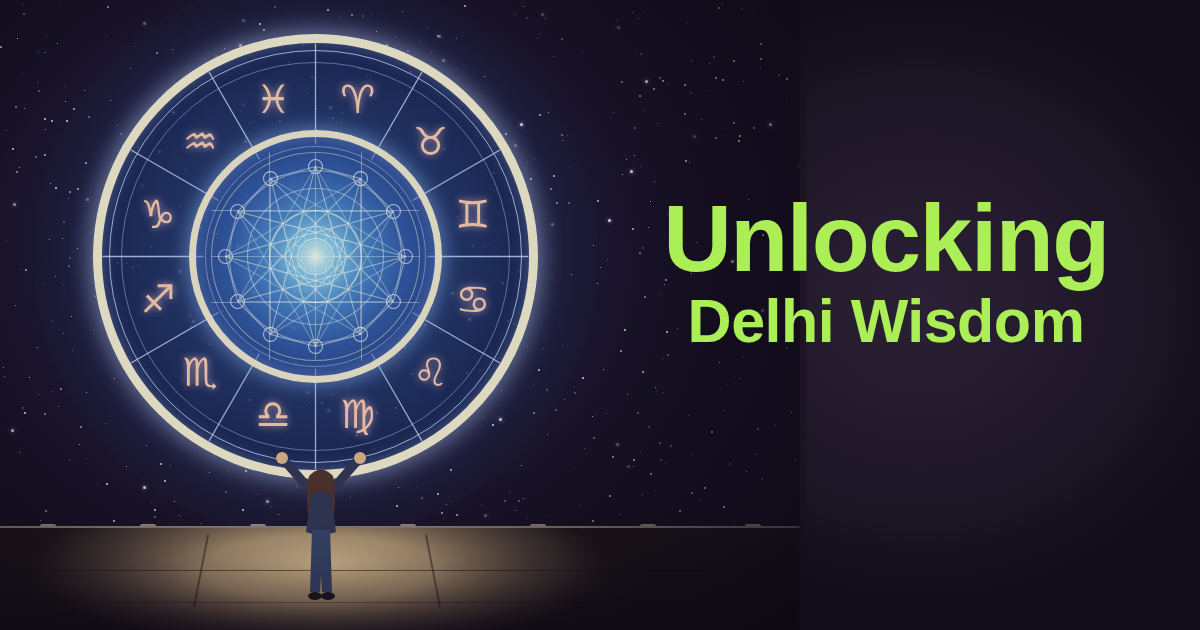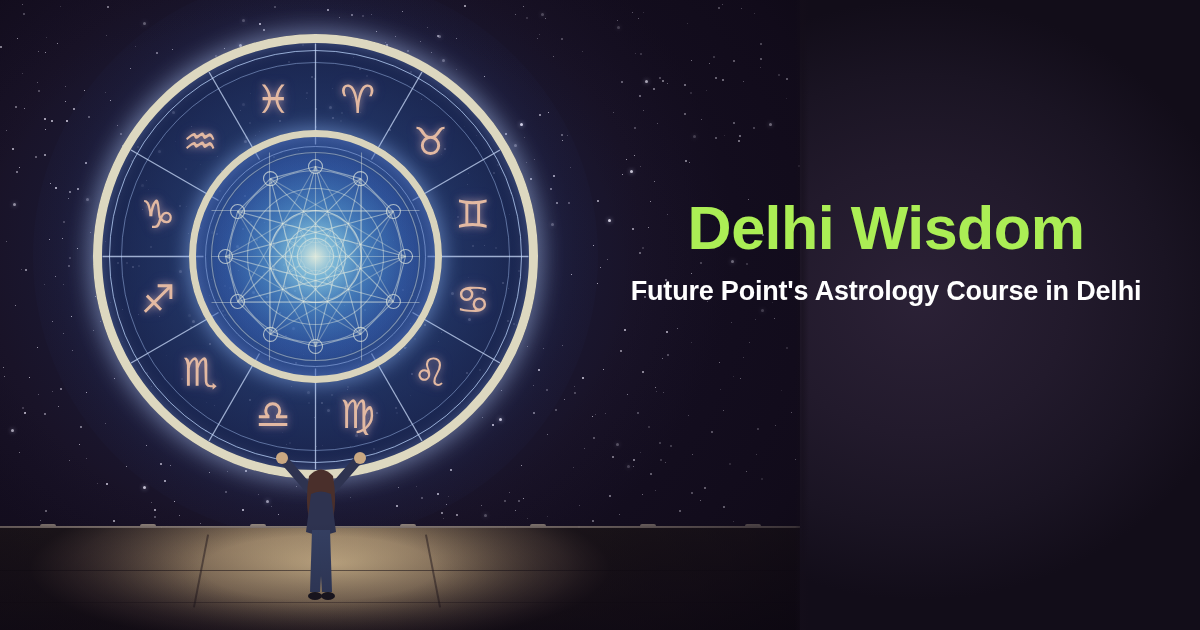--- a/index.html
+++ b/index.html
@@ -943,17 +943,17 @@
       <ellipse cx="66" cy="146" rx="7" ry="4" fill="#1a1720"></ellipse>
     </svg>
 
     <div class="photo-vignette"></div>
   </div>
 
   <div class="panel"></div>
   <div class="panel-seam"></div>
 
   <div class="text-block">
+    <span class="t-line1">Unlocking</span>
     <span class="t-line2">Delhi Wisdom</span>
-    <span class="t-sub">Future Point's Astrology Course in Delhi</span>
   </div>
 
 </div>
 
 </body></html>

